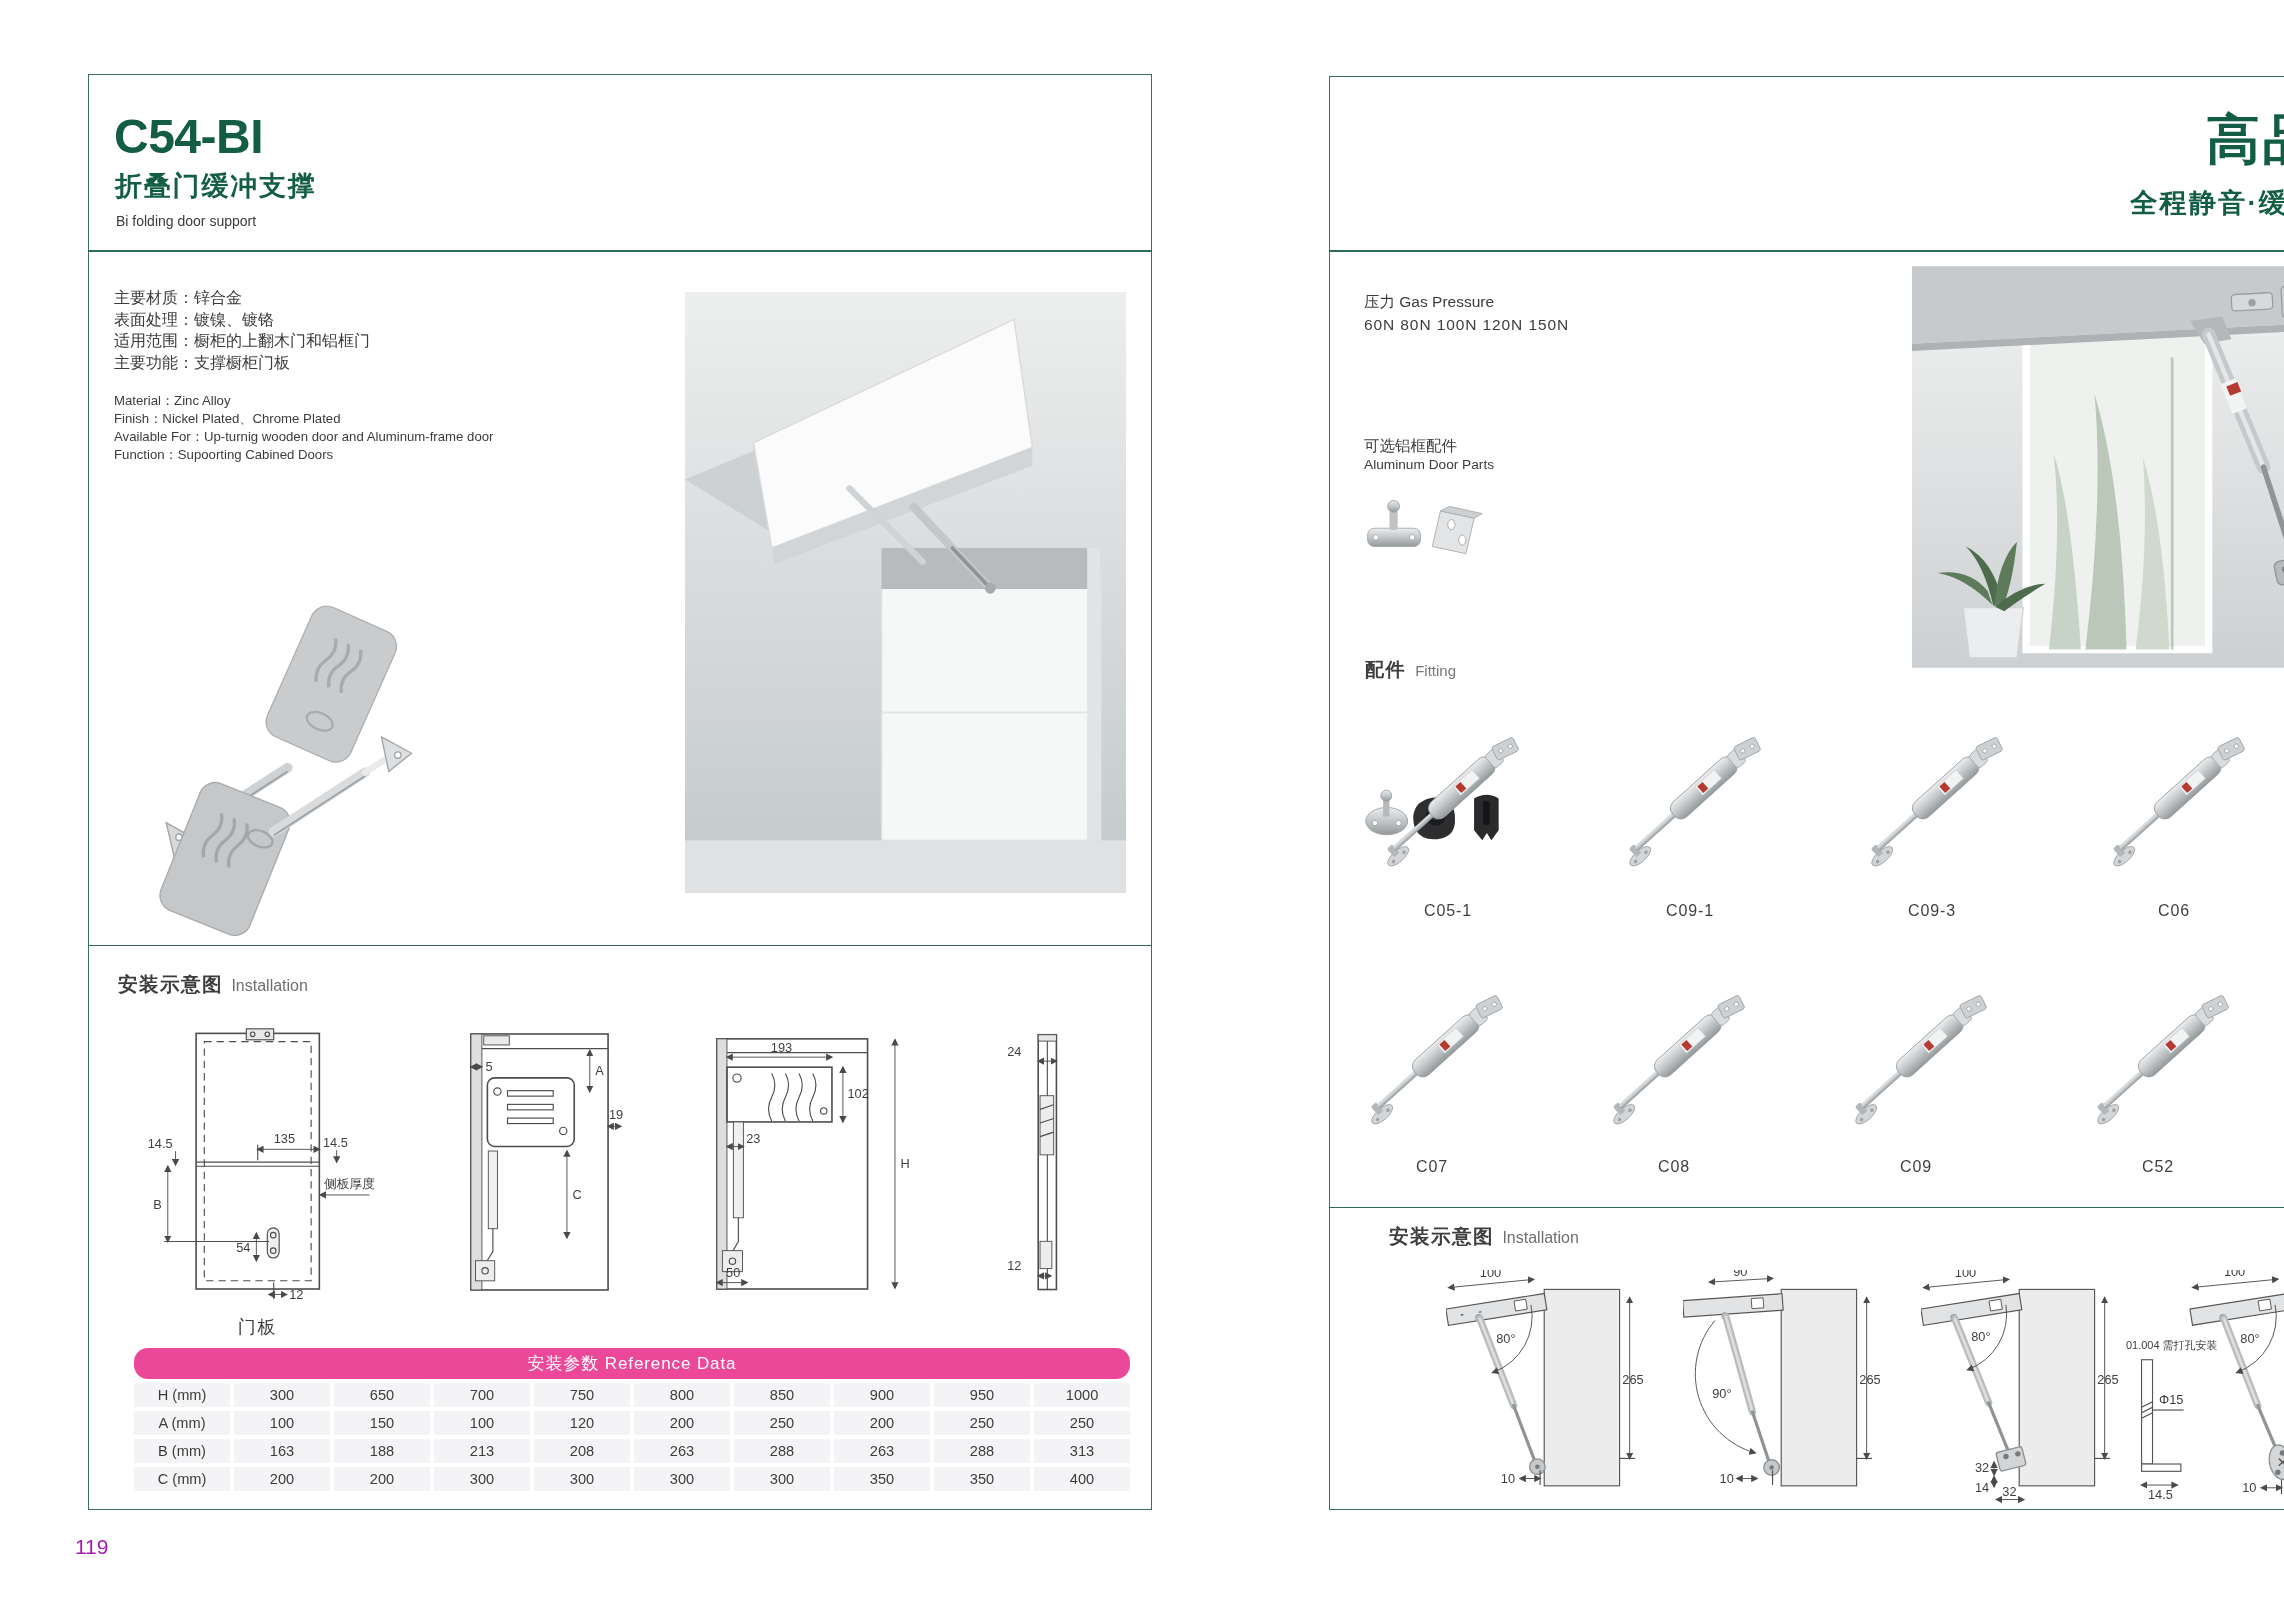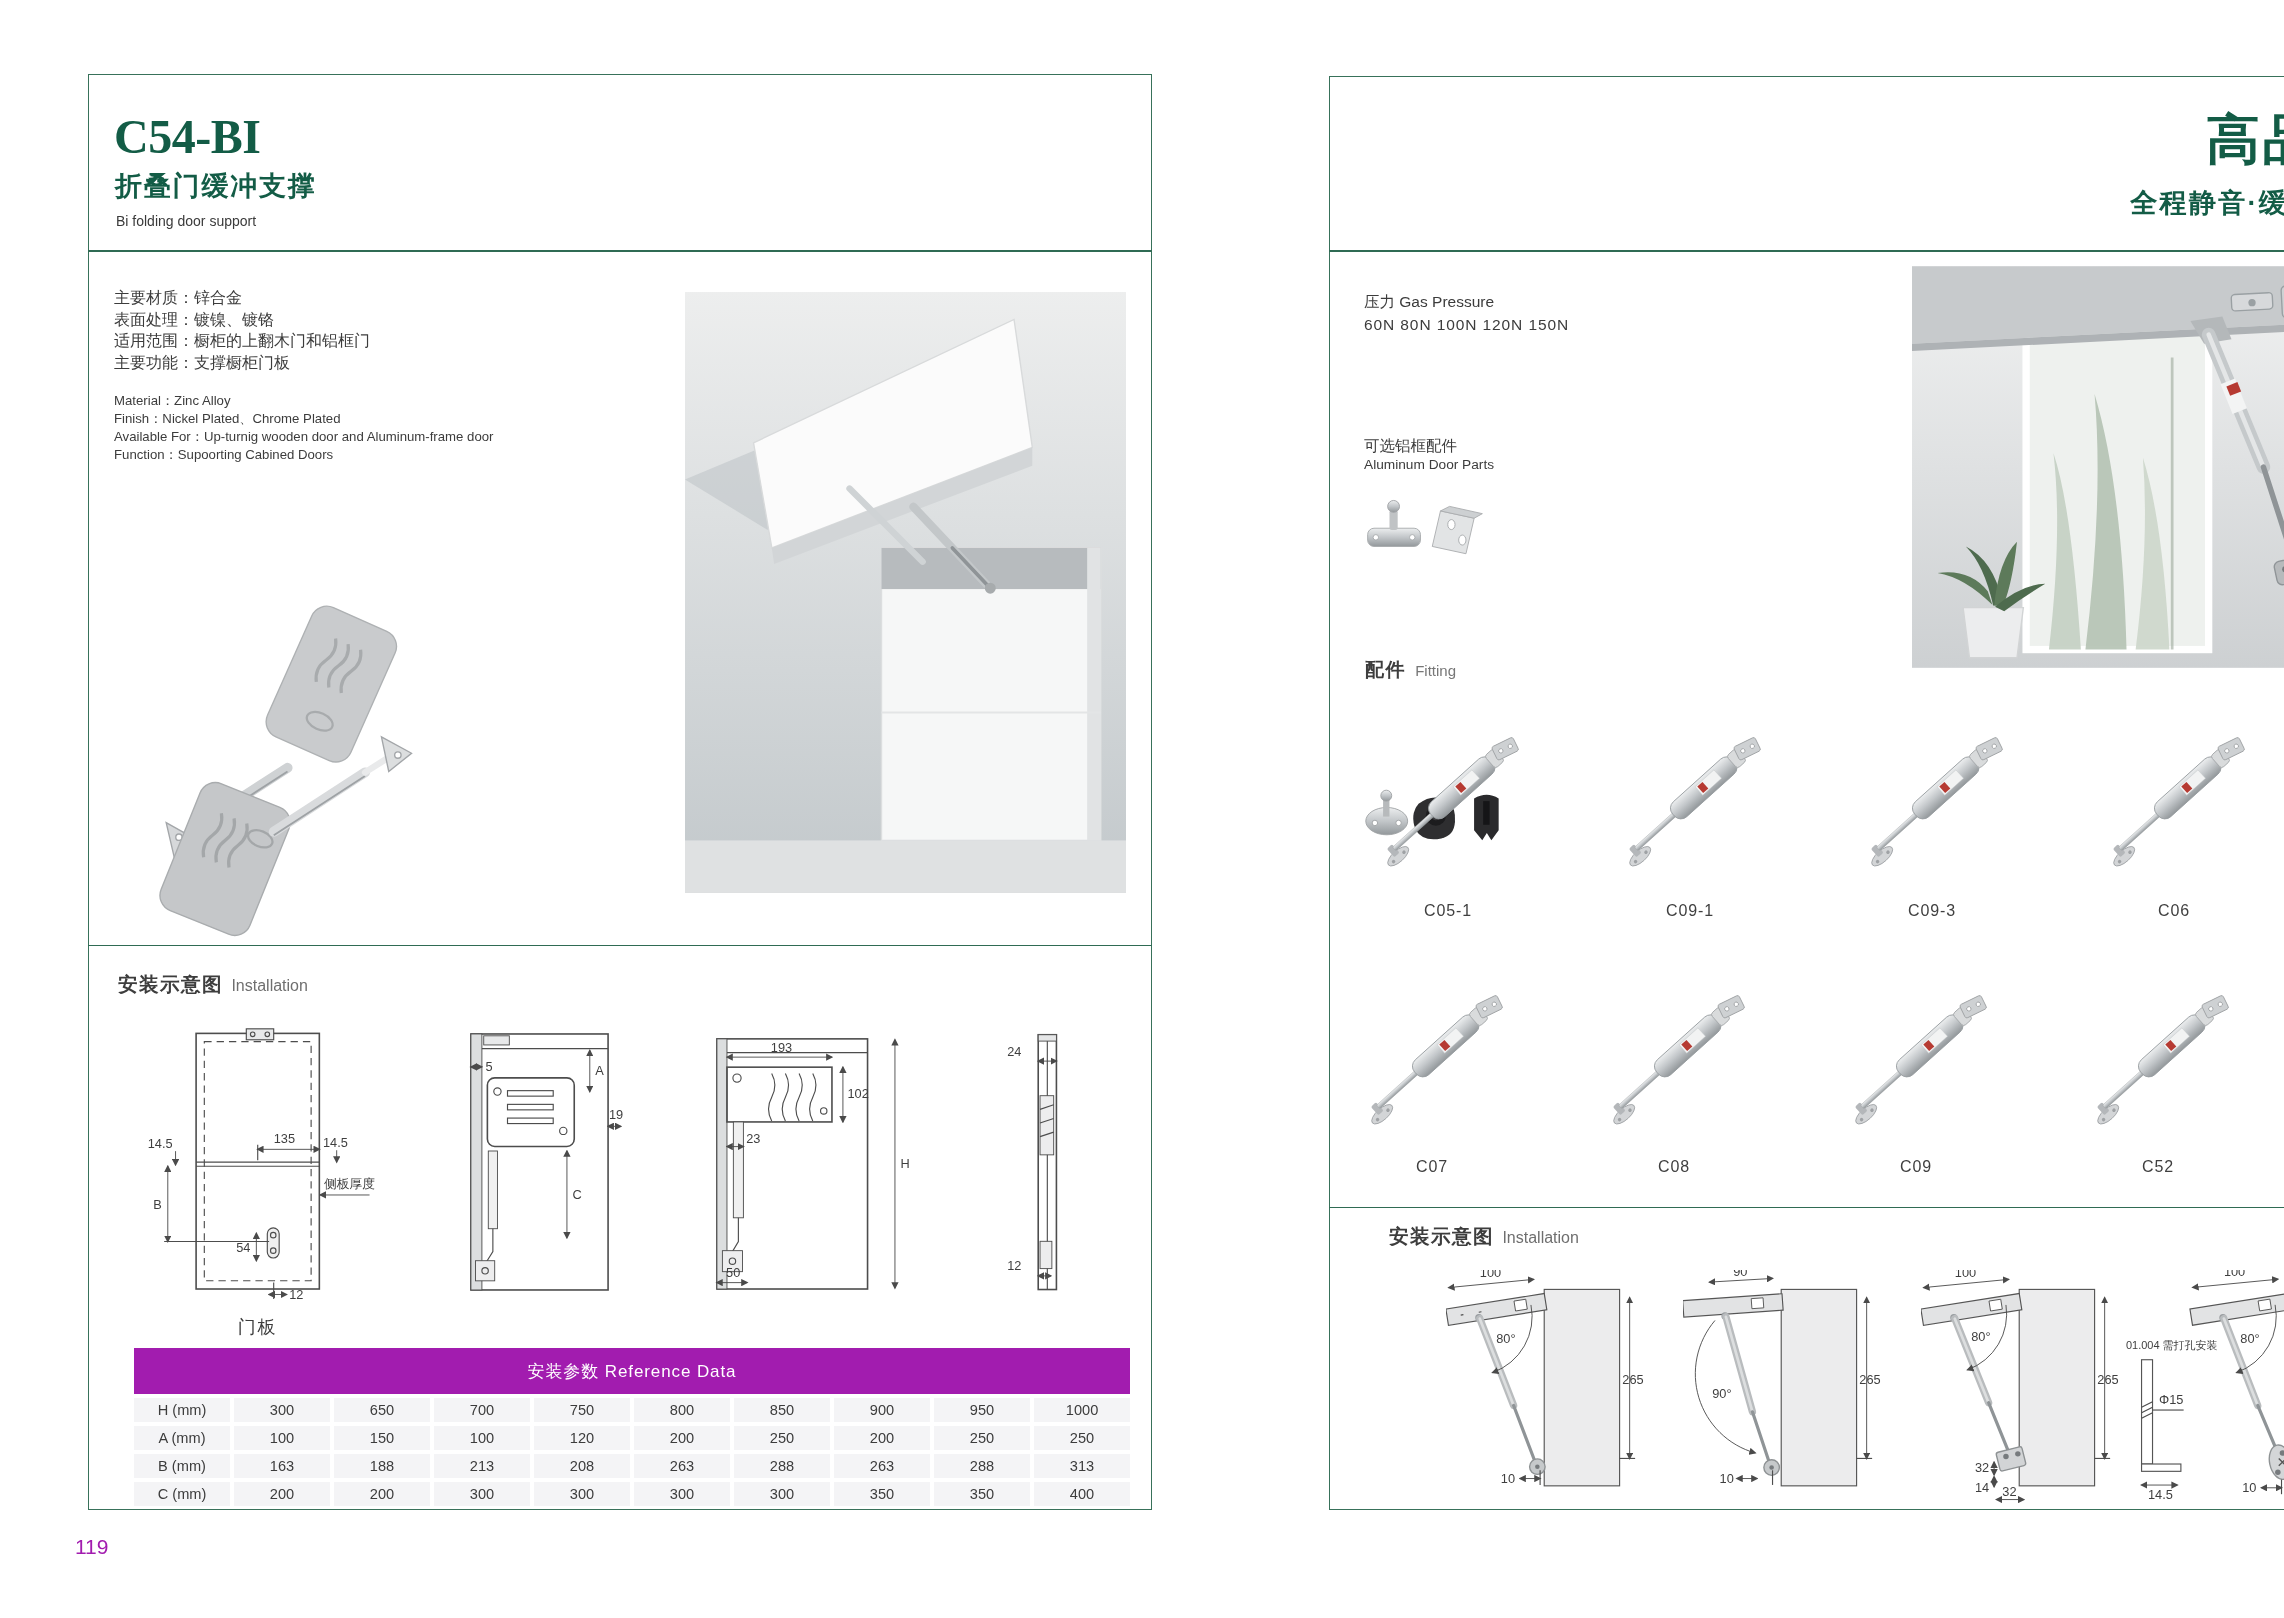--- a/index.html
+++ b/index.html
@@ -27,22 +27,22 @@
 
   .sec-title { white-space:nowrap; }
   .sec-title .cn { font-size:19.6px; color:#3d3d3d; font-weight:700; letter-spacing:1.4px; }
   .sec-title .en { font-size:16px; color:#6f6f6f; margin-left:6.4px; }
 
   .body-text { color:#3c3c3c; font-size:15.5px; line-height:21px; }
   .body-text-sm { color:#3c3c3c; font-size:13.7px; }
 
   
   .ref-table { position:absolute; left:134px; top:1348px; width:996px; }
-  .ref-title { height:46px; background:#a21caf; color:#ffffff; font-size:17px;
-               display:flex; align-items:center; justify-content:center; letter-spacing:0.9px; }
+  .ref-title { height:31px; background:#ec4899; color:#ffffff; font-size:17px;
+               display:flex; align-items:center; justify-content:center; letter-spacing:0.9px;border-radius:14px; }
   .ref-grid { display:grid; grid-template-columns:96px repeat(9, 1fr); gap:4.1px; margin-top:4.1px; }
   .ref-cell { background:#f4f4f6; height:24px; display:flex; align-items:center; justify-content:center;
               font-size:14.6px; color:#3c3c3c; }
   .ref-label { justify-content:center; font-weight:400; }
 
   .plabel { position:absolute; width:192px; text-align:center; font-size:16px; color:#3f3f3f; letter-spacing:0.9px; }
   .spring-svg { position:absolute; width:192px; height:192px; }
 
   .pagenum { position:absolute; font-size:21px; color:#a21caf; }
 
@@ -95,21 +95,21 @@
           </g>
         </g>
       </symbol>
     </defs>
   </svg>
 
   <div class="page-box" style="left:88px; top:74px; width:1064px; height:1436px;"></div>
   <div class="hline" style="left:88px; top:250px; width:1064px;"></div>
   <div class="hline" style="left:88px; top:945px; width:1064px; height:1.4px;"></div>
 
-  <div class="abs model" style="left:114px; top:109px;font-family:Liberation Serif, serif;">C54-BI</div>
+  <div class="abs model" style="left:114px; top:109px;">C54-BI</div>
   <div class="abs sub-cn" style="left:115px; top:168px;">折叠门缓冲支撑</div>
   <div class="abs sub-en" style="left:116px; top:213px;">Bi folding door support</div>
 
   <div class="abs specs" style="left:114px; top:287px;">
     <div>主要材质：锌合金</div>
     <div>表面处理：镀镍、镀铬</div>
     <div>适用范围：橱柜的上翻木门和铝框门</div>
     <div>主要功能：支撑橱柜门板</div>
   </div>
   <div class="abs specs-en" style="left:114px; top:392px;">

